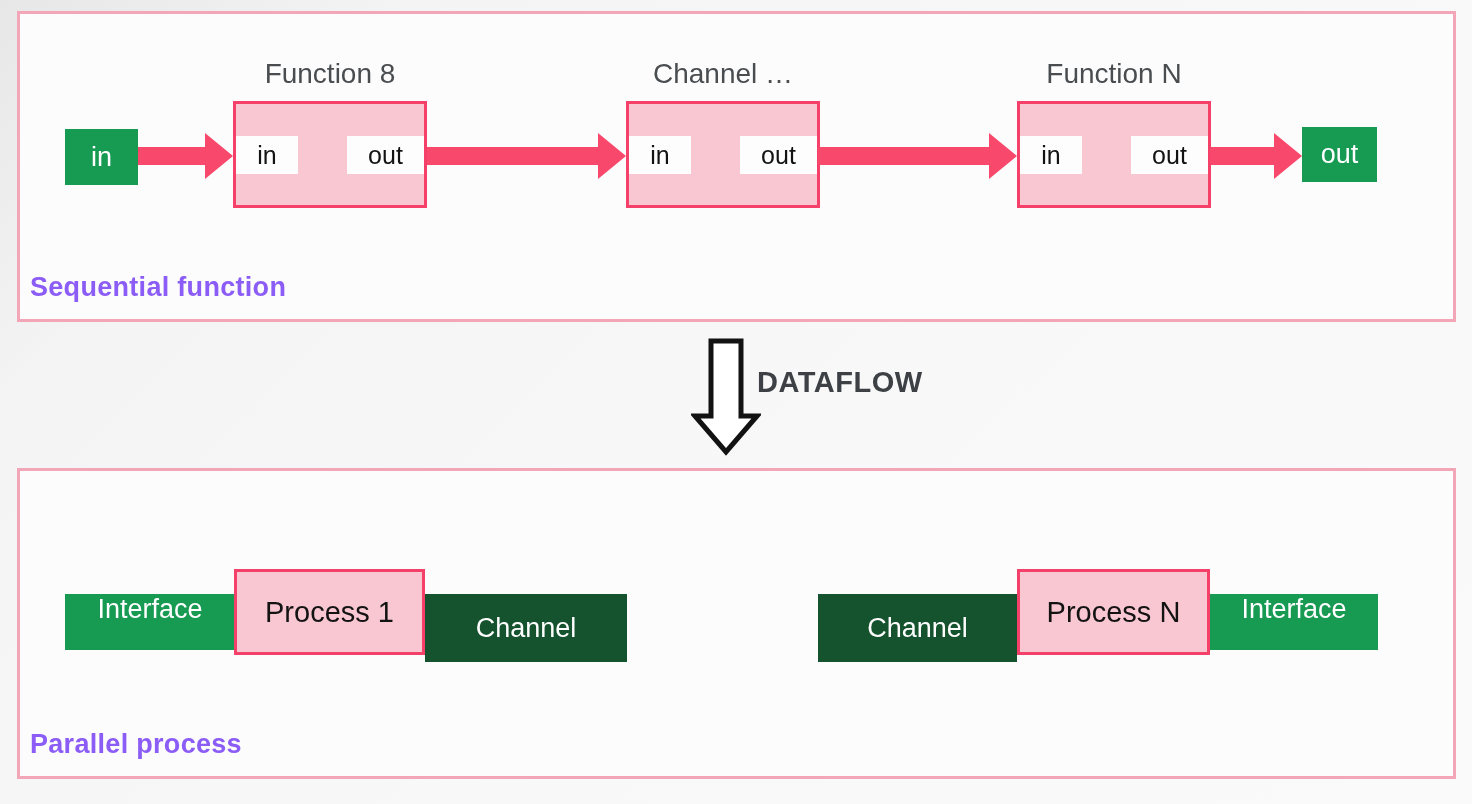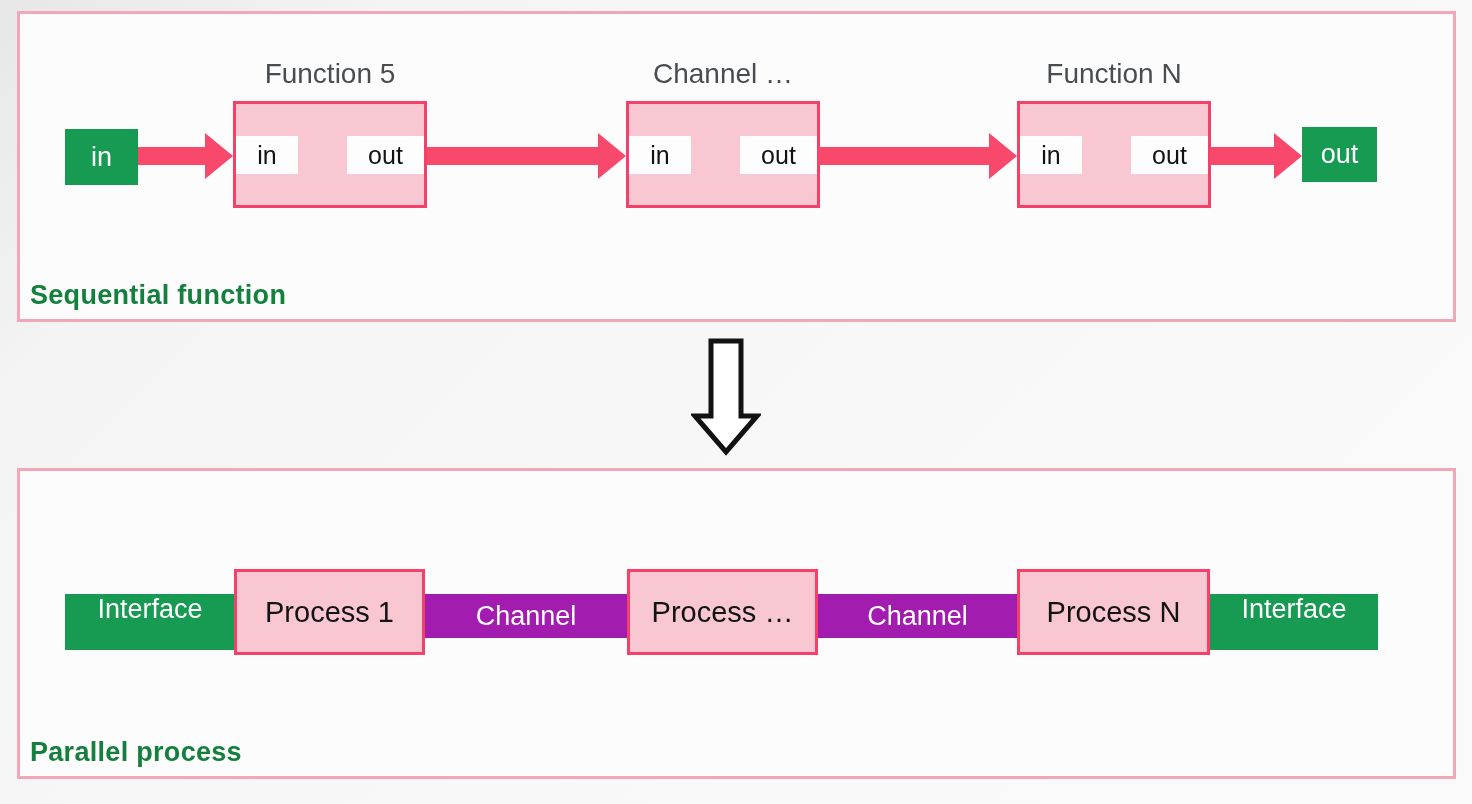--- a/index.html
+++ b/index.html
@@ -11,22 +11,22 @@
   .stage { position:relative; width:1472px; height:804px; }
 
   .panel {
     position:absolute; left:17px; width:1439px;
     background:#fcfcfc; border:3px solid #f3a6b8;
   }
   .panel-top    { top:11px;  height:311px; }
   .panel-bottom { top:468px; height:311px; }
 
   .panel-label {
-    position:absolute; left:10px; bottom:8px;
-    font-size:27px; font-weight:bold; color:#15803d; letter-spacing:0.3px;
+    position:absolute; left:10px; bottom:16px;
+    font-size:27px; font-weight:bold; color:#8b5cf6; letter-spacing:0.3px;
   }
 
   
   .gbox {
     position:absolute; background:#179a52; color:#ffffff;
     display:flex; align-items:center; justify-content:center;
     font-size:27px;
   }
   .g-in  { left:45px;   top:115px; width:73px;  height:56px; }
   .g-out { left:1282px; top:113px; width:75px;  height:55px; }
@@ -86,21 +86,21 @@
     position:absolute; top:98px; height:86px;
     background:#f9c7d1; border:3px solid #f5406a;
     display:flex; align-items:center; justify-content:center;
     font-size:29px; color:#131313;
   }
   .p1 { left:214px; width:191px; }
   .p2 { left:607px; width:191px; }
   .p3 { left:997px; width:193px; }
 
   .channel {
-    position:absolute; top:123px; height:44px; background:#a21caf; color:#ffffff;
+    position:absolute; top:123px; height:68px; background:#14532d; color:#ffffff;
     display:flex; align-items:center; justify-content:center; font-size:27px;
   }
   .ch1 { left:405px; width:202px; }
   .ch2 { left:798px; width:199px; }
 </style>
 </head>
 <body>
 
 <div class="stage">
 
@@ -108,21 +108,21 @@
 
     <div class="gbox g-in">
       <span>in</span>
     </div>
 
     <div class="harrow a1">
       <div class="shaft"></div>
       <div class="head"></div>
     </div>
 
-    <div class="fn-title fn1">Function 5</div>
+    <div class="fn-title fn1">Function 8</div>
     <div class="fn-box fn1">
       <div class="chip chip-in">in</div>
       <div class="chip chip-out">out</div>
     </div>
 
     <div class="harrow a2">
       <div class="shaft"></div>
       <div class="head"></div>
     </div>
 
@@ -152,43 +152,41 @@
       <span>out</span>
     </div>
 
     <div class="panel-label">Sequential function</div>
   </section>
 
   <div class="dataflow">
     <svg width="70" height="118" viewBox="0 0 70 118">
       <polygon points="20,3 50,3 50,78 66,78 35,114 4,78 20,78" fill="#ffffff" stroke="#121212" stroke-width="5" stroke-linejoin="miter"></polygon>
     </svg>
+    <div class="dataflow-label">DATAFLOW</div>
   </div>
 
   <section class="panel panel-bottom">
 
     <div class="ibox if-l">
       <span>Interface</span>
     </div>
 
     <div class="channel ch1">
       <span>Channel</span>
     </div>
 
     <div class="channel ch2">
       <span>Channel</span>
     </div>
 
     <div class="pbox p1">
       <span>Process 1</span>
     </div>
 
-    <div class="pbox p2">
-      <span>Process …</span>
-    </div>
 
     <div class="pbox p3">
       <span>Process N</span>
     </div>
 
     <div class="ibox if-r">
       <span>Interface</span>
     </div>
 
     <div class="panel-label">Parallel process</div>

